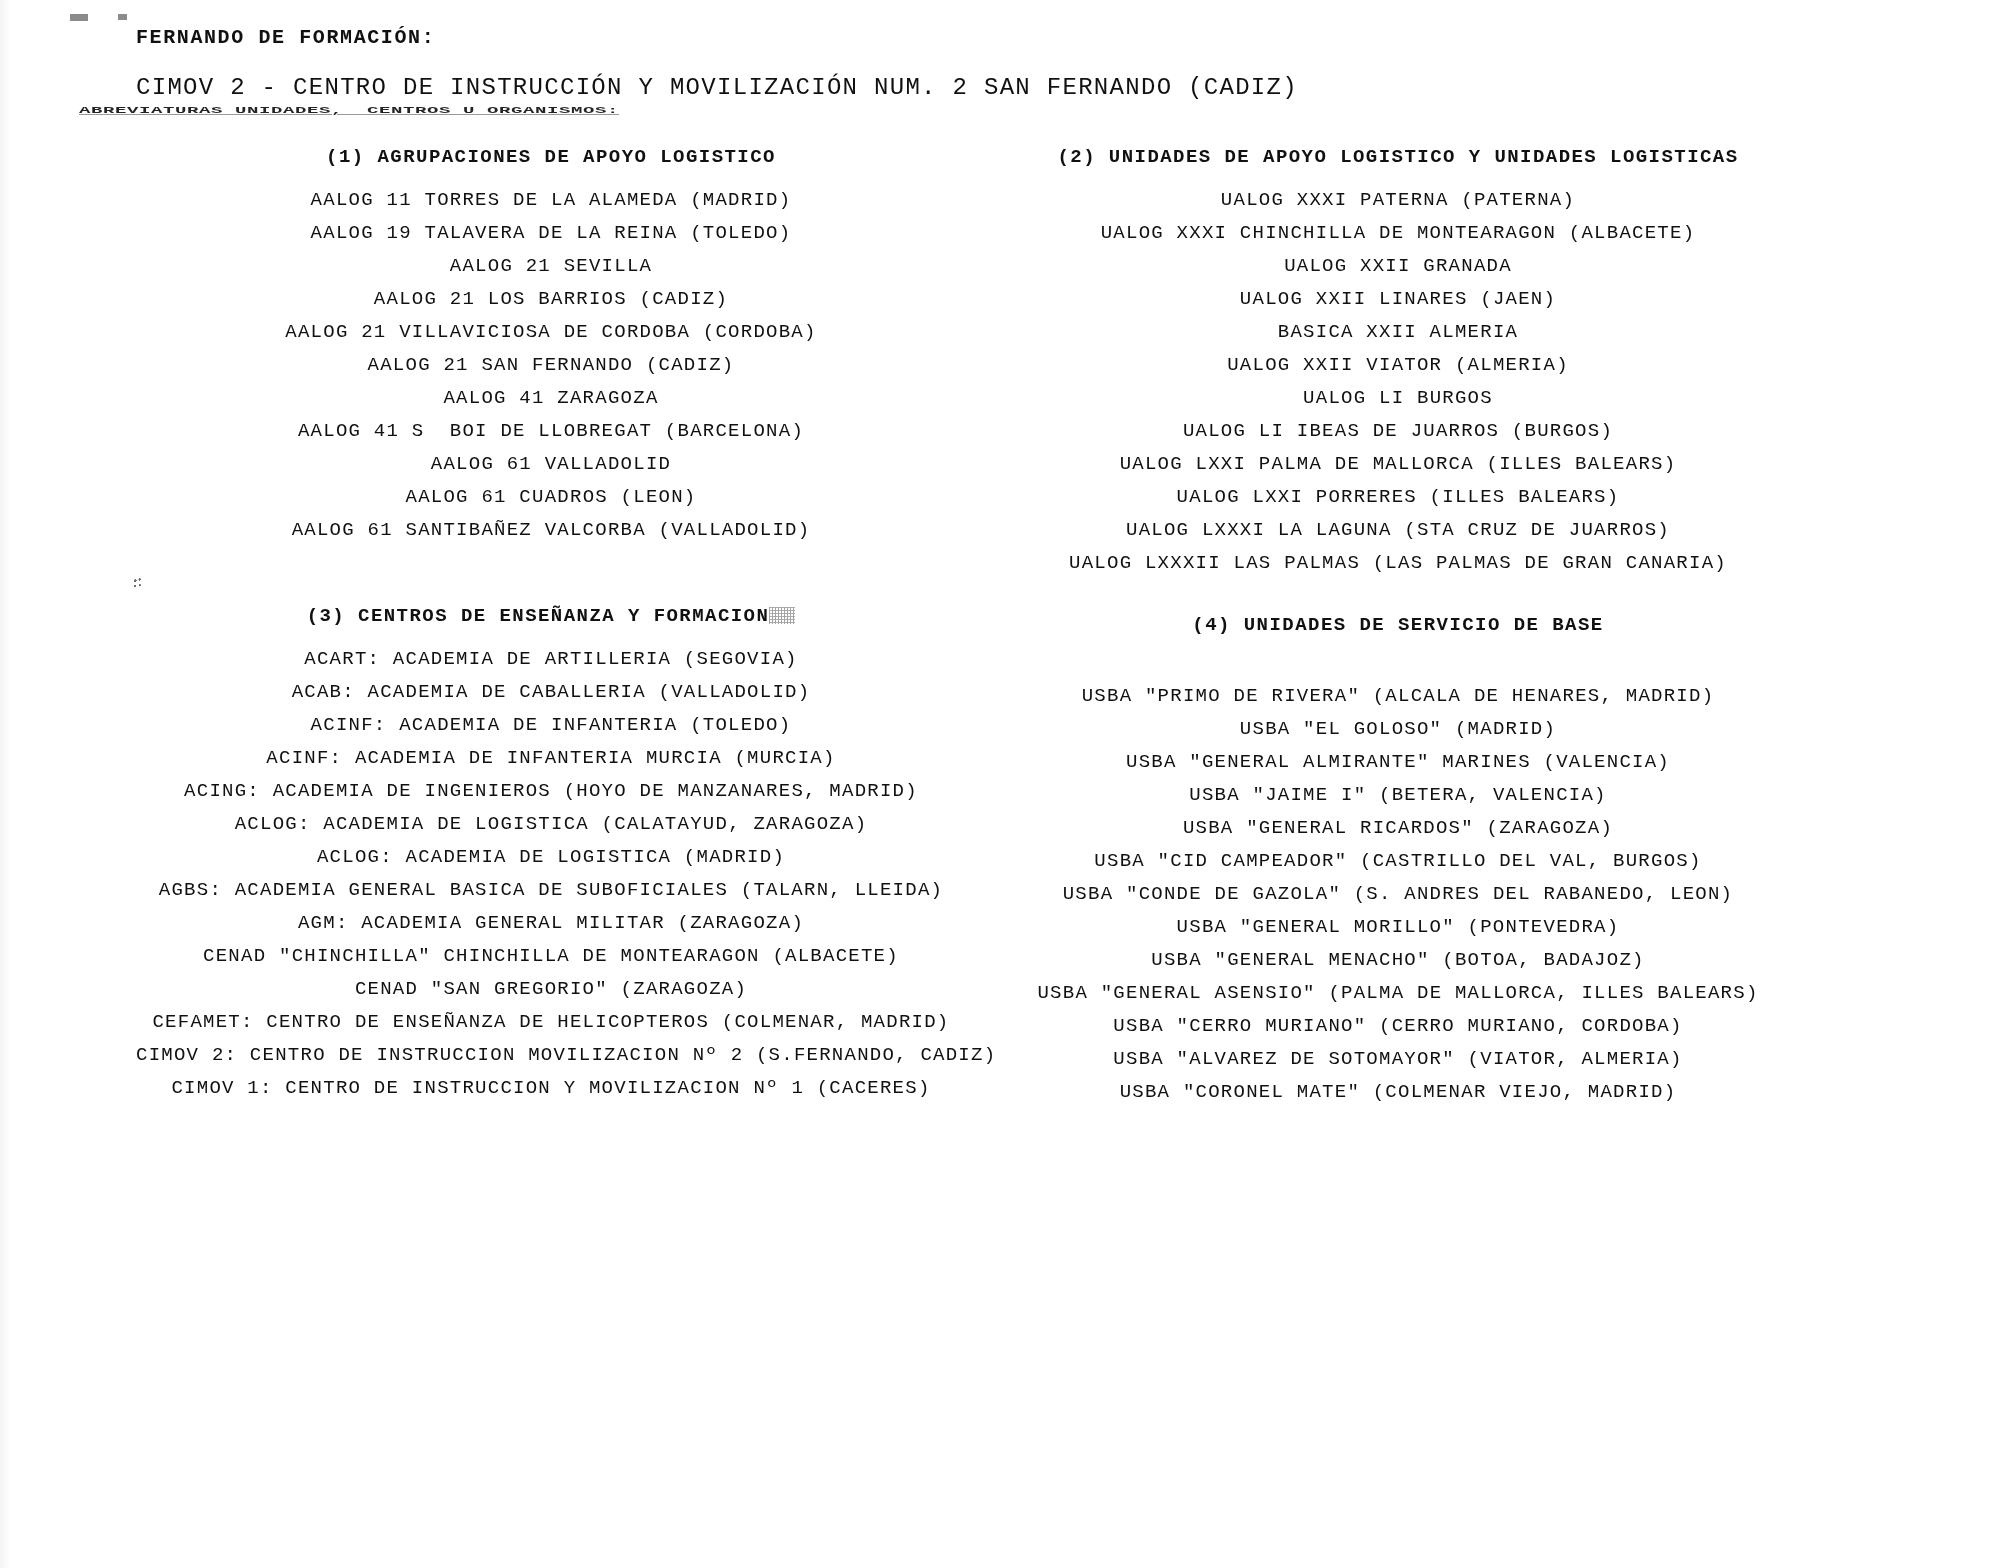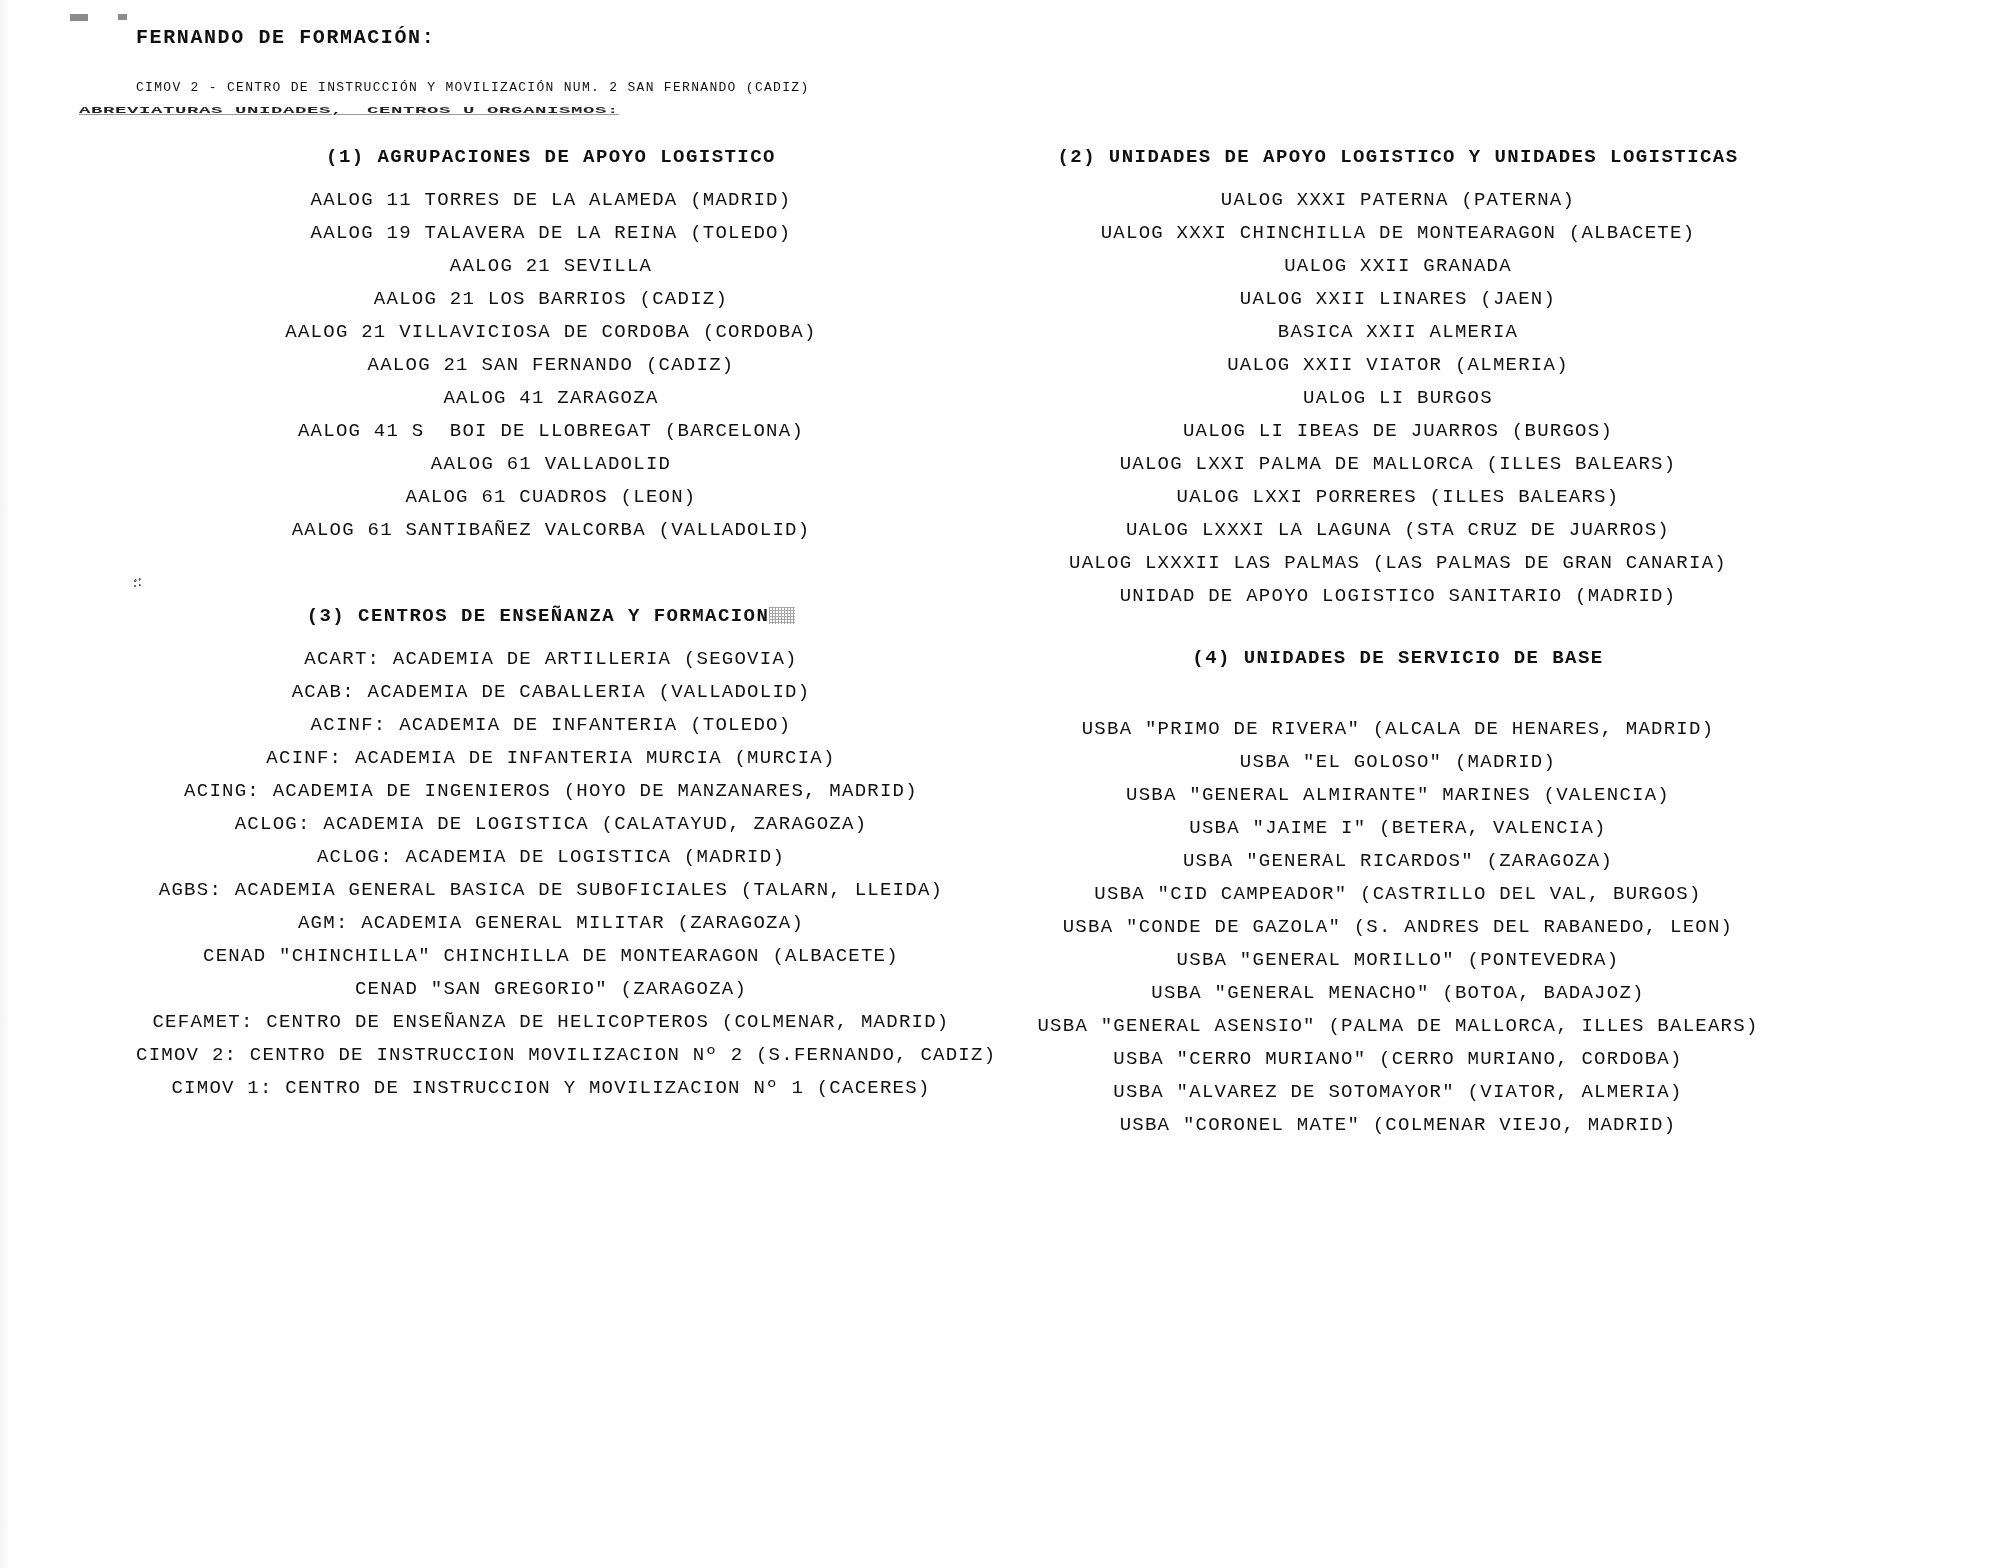--- a/index.html
+++ b/index.html
@@ -50,21 +50,21 @@
   }
   .hdr-title {
     font-weight: bold;
     font-size: 20px;
     letter-spacing: 1.6px;
     line-height: 28px;
     white-space: pre;
   }
   .hdr-sub {
     margin-top: 22px;
-    font-size: 13px;
+    font-size: 24px;
     letter-spacing: 1.3px;
     line-height: 28px;
     white-space: pre;
   }
 
   
   .abbrev-head {
     position: absolute;
     left: 79px;
     top: 106px;
@@ -212,21 +212,20 @@
           <div class="entry">UALOG XXII GRANADA</div>
           <div class="entry">UALOG XXII LINARES (JAEN)</div>
           <div class="entry">BASICA XXII ALMERIA</div>
           <div class="entry">UALOG XXII VIATOR (ALMERIA)</div>
           <div class="entry">UALOG LI BURGOS</div>
           <div class="entry">UALOG LI IBEAS DE JUARROS (BURGOS)</div>
           <div class="entry">UALOG LXXI PALMA DE MALLORCA (ILLES BALEARS)</div>
           <div class="entry">UALOG LXXI PORRERES (ILLES BALEARS)</div>
           <div class="entry">UALOG LXXXI LA LAGUNA (STA CRUZ DE JUARROS)</div>
           <div class="entry">UALOG LXXXII LAS PALMAS (LAS PALMAS DE GRAN CANARIA)</div>
-          <div class="entry">UNIDAD DE APOYO LOGISTICO SANITARIO (MADRID)</div>
         </div>
       </div>
 
       <div class="spacer-small"></div>
 
       <div class="section">
         <div class="section-title">(4) UNIDADES DE SERVICIO DE BASE</div>
         <div class="spacer-small"></div>
         <div>
           <div class="entry">USBA "PRIMO DE RIVERA" (ALCALA DE HENARES, MADRID)</div>

